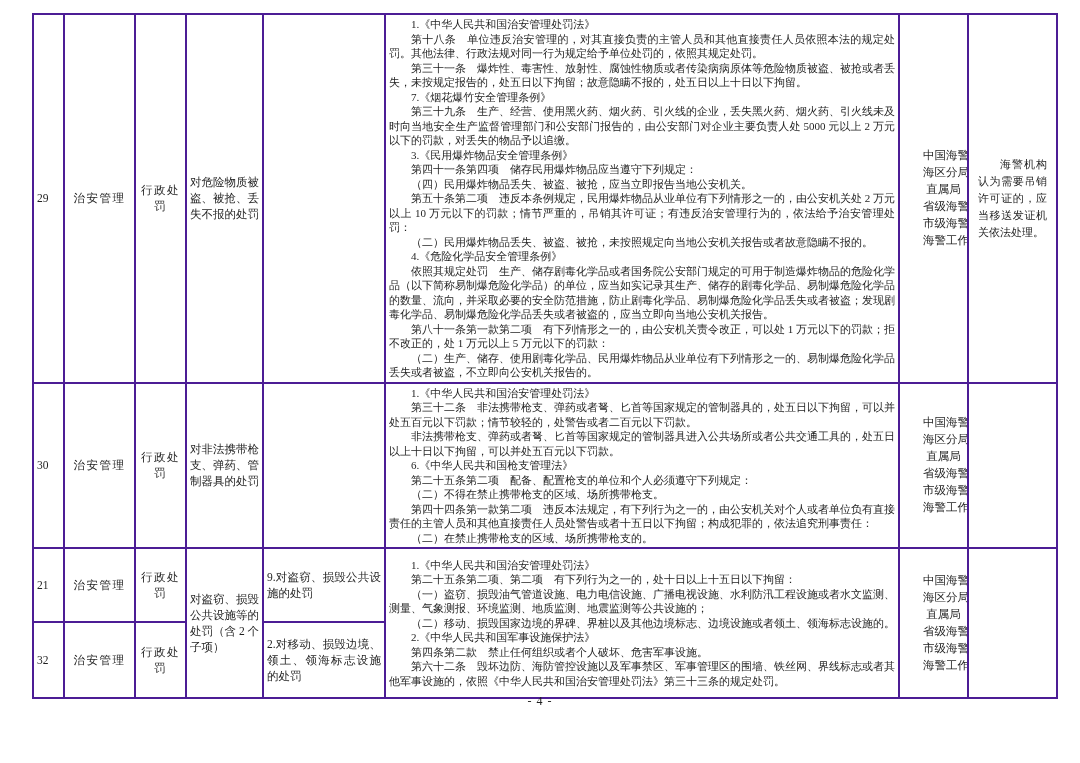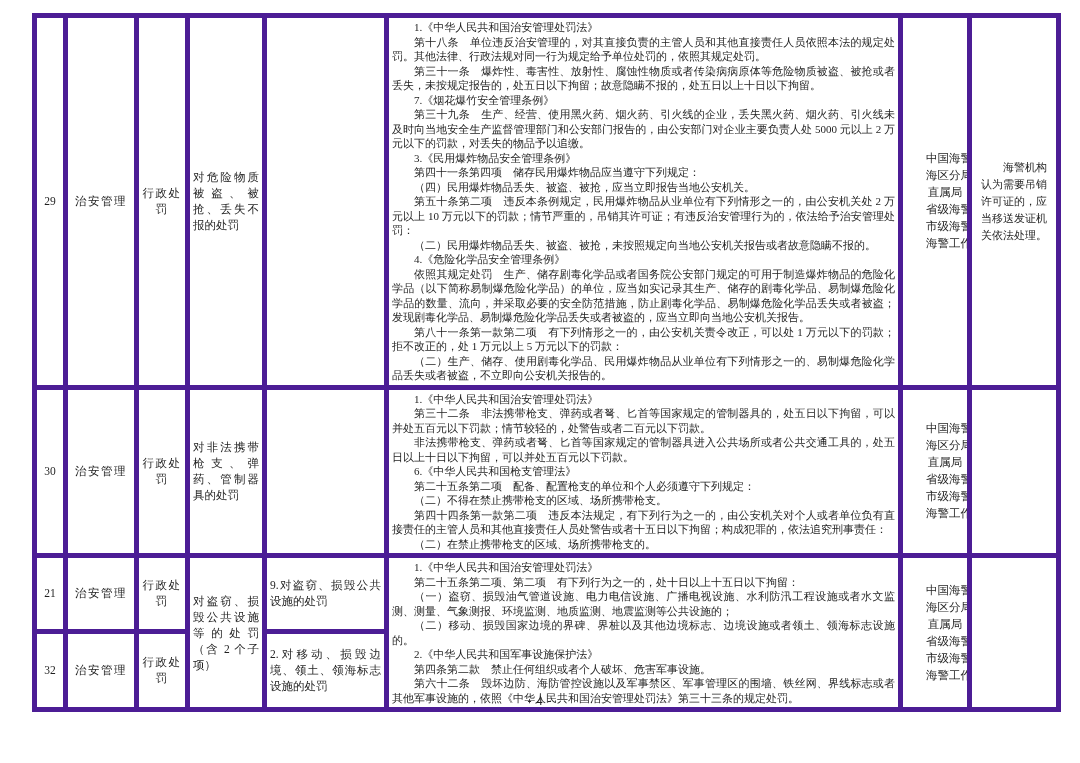--- a/index.html
+++ b/index.html
@@ -5,24 +5,24 @@
   html,body{margin:0;padding:0;background:#e8e8e8;}
   .page{
     position:relative;width:1080px;height:763px;background:#ffffff;
     font-family:"Liberation Serif","DejaVu Serif",serif;color:#1f1f1f;overflow:hidden;
   }
   table.doc{
     position:absolute;left:32px;top:13px;width:1024px;
     border-collapse:collapse;table-layout:fixed;
   }
   table.doc td{
-    border:5px solid #4c1d95;vertical-align:middle;padding:2px 3px;
+    border:2px solid #4c1d95;vertical-align:middle;padding:2px 3px;
     font-size:11.5px;line-height:16px;overflow:hidden;
   }
-  td.c-no{text-align:center;font-size:12px;}
+  td.c-no{text-align:left;font-size:12px;}
   td.c-cat,td.c-typ{text-align:center;letter-spacing:1.5px;}
   td.c-matter{text-align:justify;text-justify:inter-character;padding:2px 4px;line-height:17px;}
   td.c-sub{text-align:justify;text-justify:inter-character;padding:3px 6px;line-height:17px;vertical-align:middle;}
   td.c-legal{padding:4px 6px;vertical-align:middle;}
   td.c-legal p{
     margin:0;font-size:11px;line-height:14.5px;text-align:justify;
     text-justify:inter-character;text-indent:2em;
   }
   td.c-auth{text-align:center;padding:2px 1px;}
   td.c-auth div{font-size:11.5px;line-height:17px;white-space:nowrap;margin-left:20px;}

